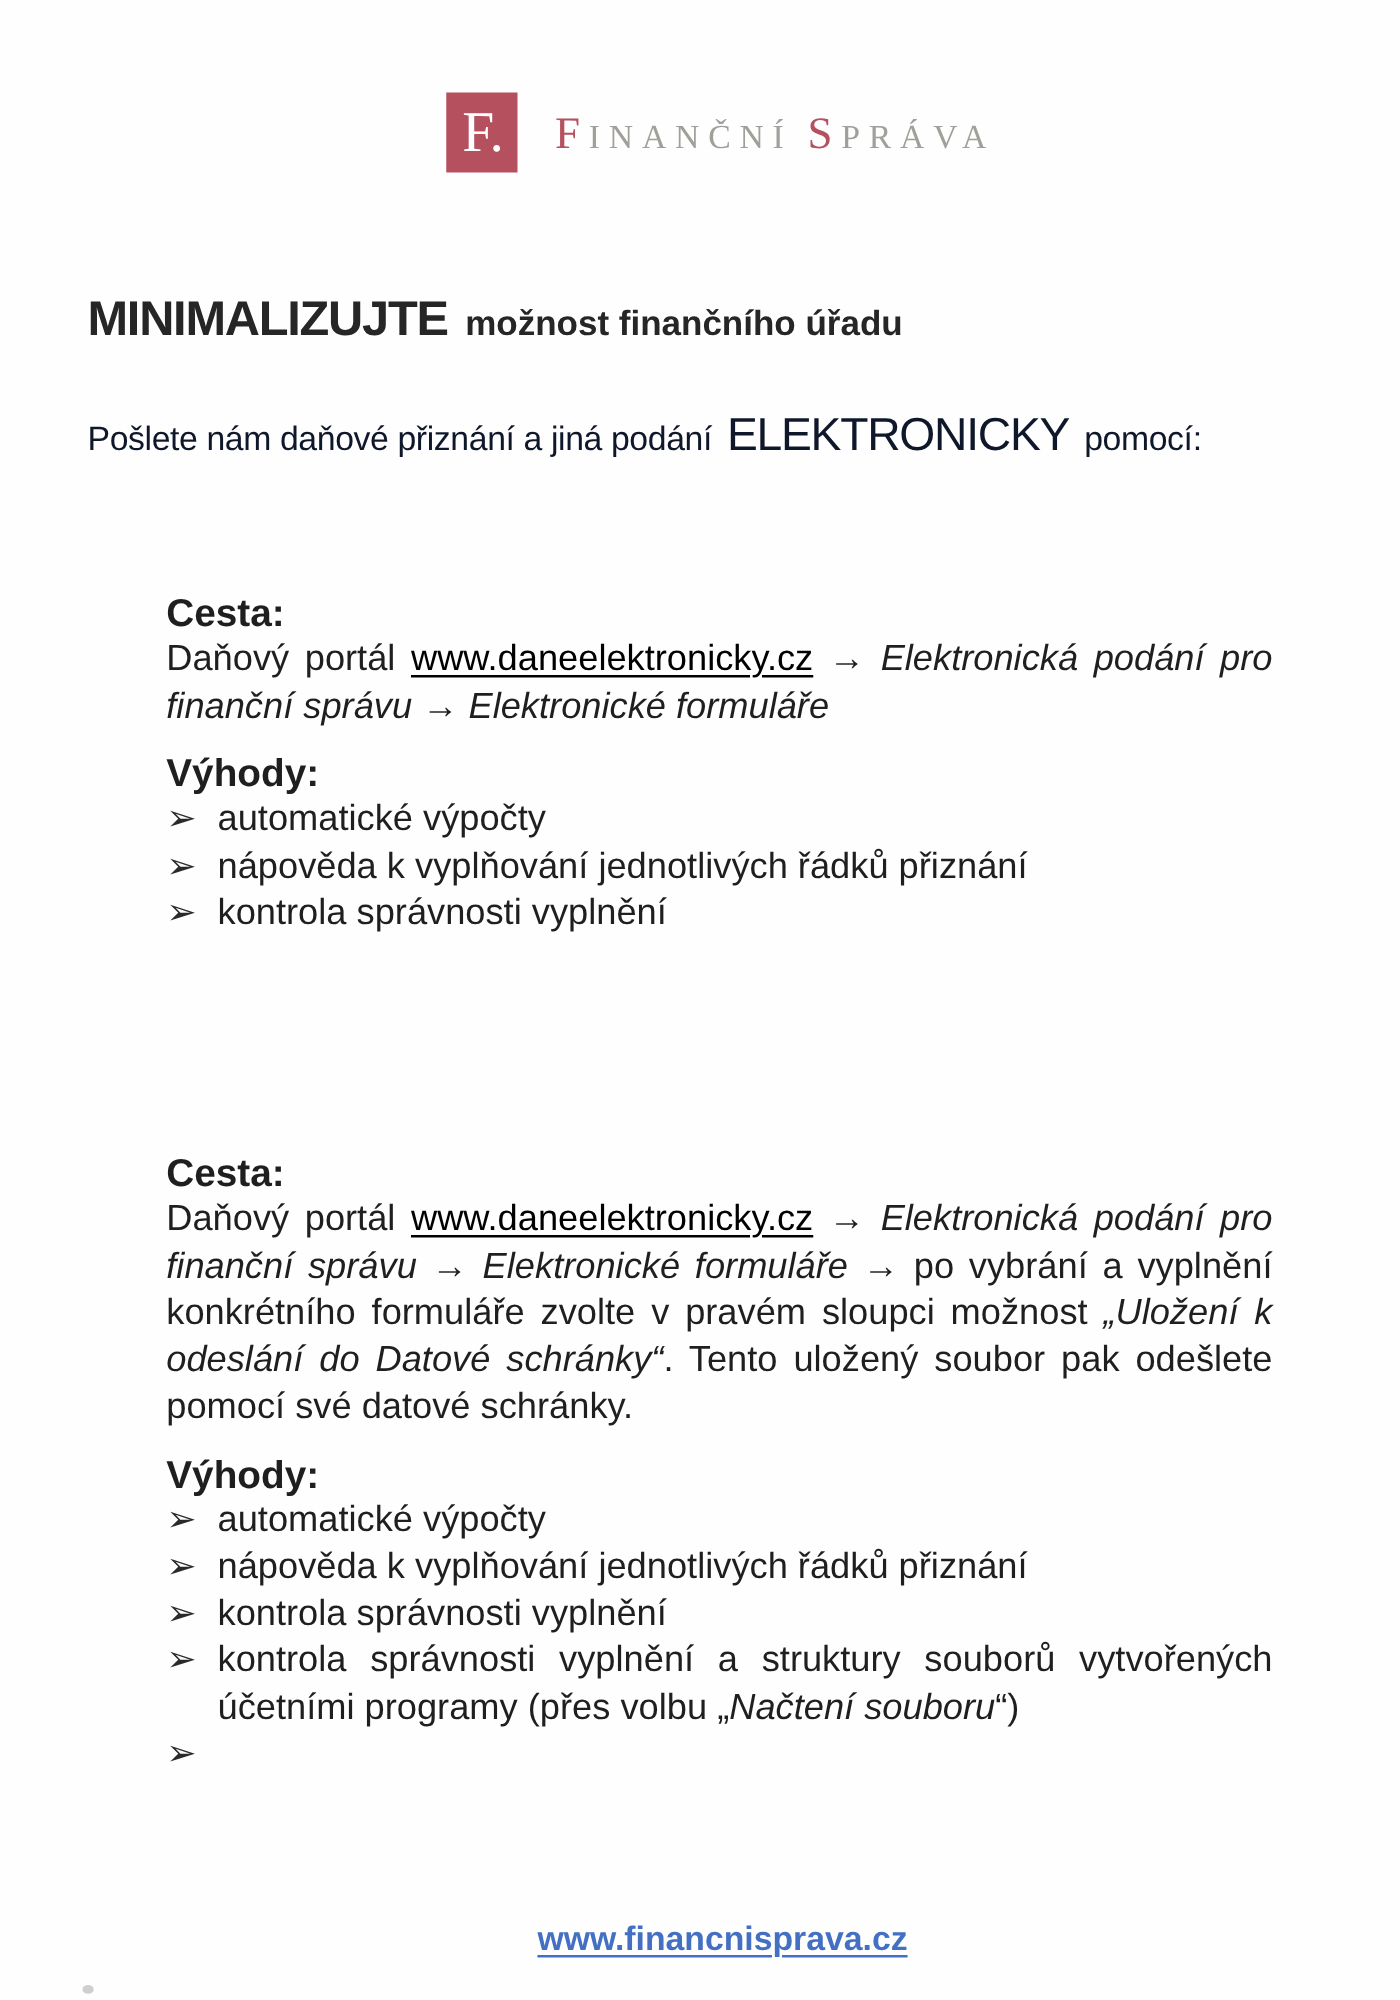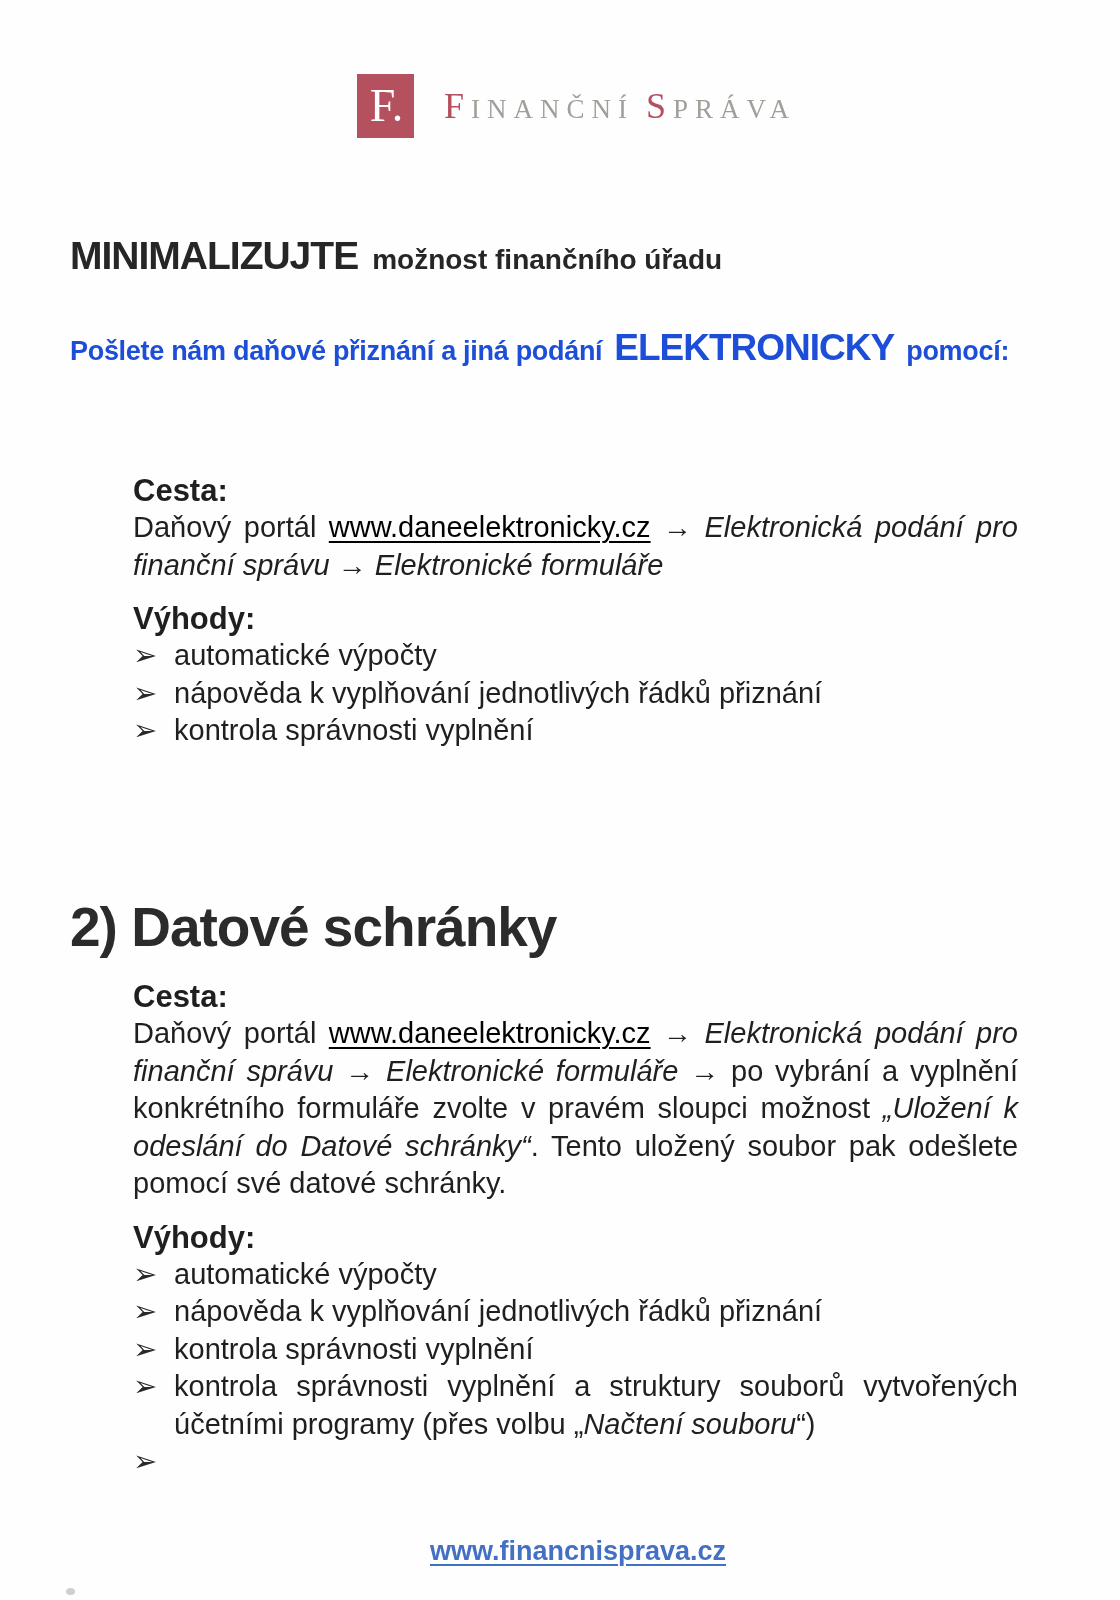--- a/index.html
+++ b/index.html
@@ -54,22 +54,22 @@
     color: #262626;
   }
   .headline .big  { font-size: 39px; letter-spacing: -1px; margin-top: 16px; }
   .headline .rest { font-size: 28px; margin-left: 14px; }
 
   .subheadline {
     position: absolute;
     left: 70px;
     top: 327px;
     white-space: nowrap;
-    font-weight: bold;
-    color: #1d4ed8;
+    font-weight: normal;
+    color: #0f172a;
     letter-spacing: -0.3px;
   }
   .subheadline .normal { font-size: 27px; }
   .subheadline .big    { font-size: 37px; letter-spacing: -1px; margin-left: 12px; }
   .subheadline .post   { margin-left: 12px; }
 
   
   .section { position: absolute; left: 70px; width: 950px; }
   #section1 { top: 450px; }
   #section2 { top: 898px; }
@@ -161,21 +161,20 @@
           </li>
         <li class="bullet">
             <span class="bullet-icon">➢</span>
             <span class="bullet-text">kontrola správnosti vyplnění</span>
           </li>
       </ul>
     </div>
   </section>
 
   <section class="section" id="section2">
-    <h2 class="section-heading">2) Datové schránky</h2>
     <div class="indent">
       <p class="label">Cesta:</p>
       <p class="path"><span>Daňový portál </span><a class="inline-link">www.daneelektronicky.cz</a><span class="it"> → Elektronická podání pro finanční správu → Elektronické formuláře</span><span> → po vybrání a vyplnění konkrétního formuláře zvolte v pravém sloupci možnost </span><span class="it">„Uložení k odeslání do Datové schránky“</span><span>. Tento uložený soubor pak odešlete pomocí své datové schránky.</span></p>
       <p class="label vyhody">Výhody:</p>
       <ul class="bullets">
         <li class="bullet">
             <span class="bullet-icon">➢</span>
             <span class="bullet-text">automatické výpočty</span>
           </li>
         <li class="bullet">

